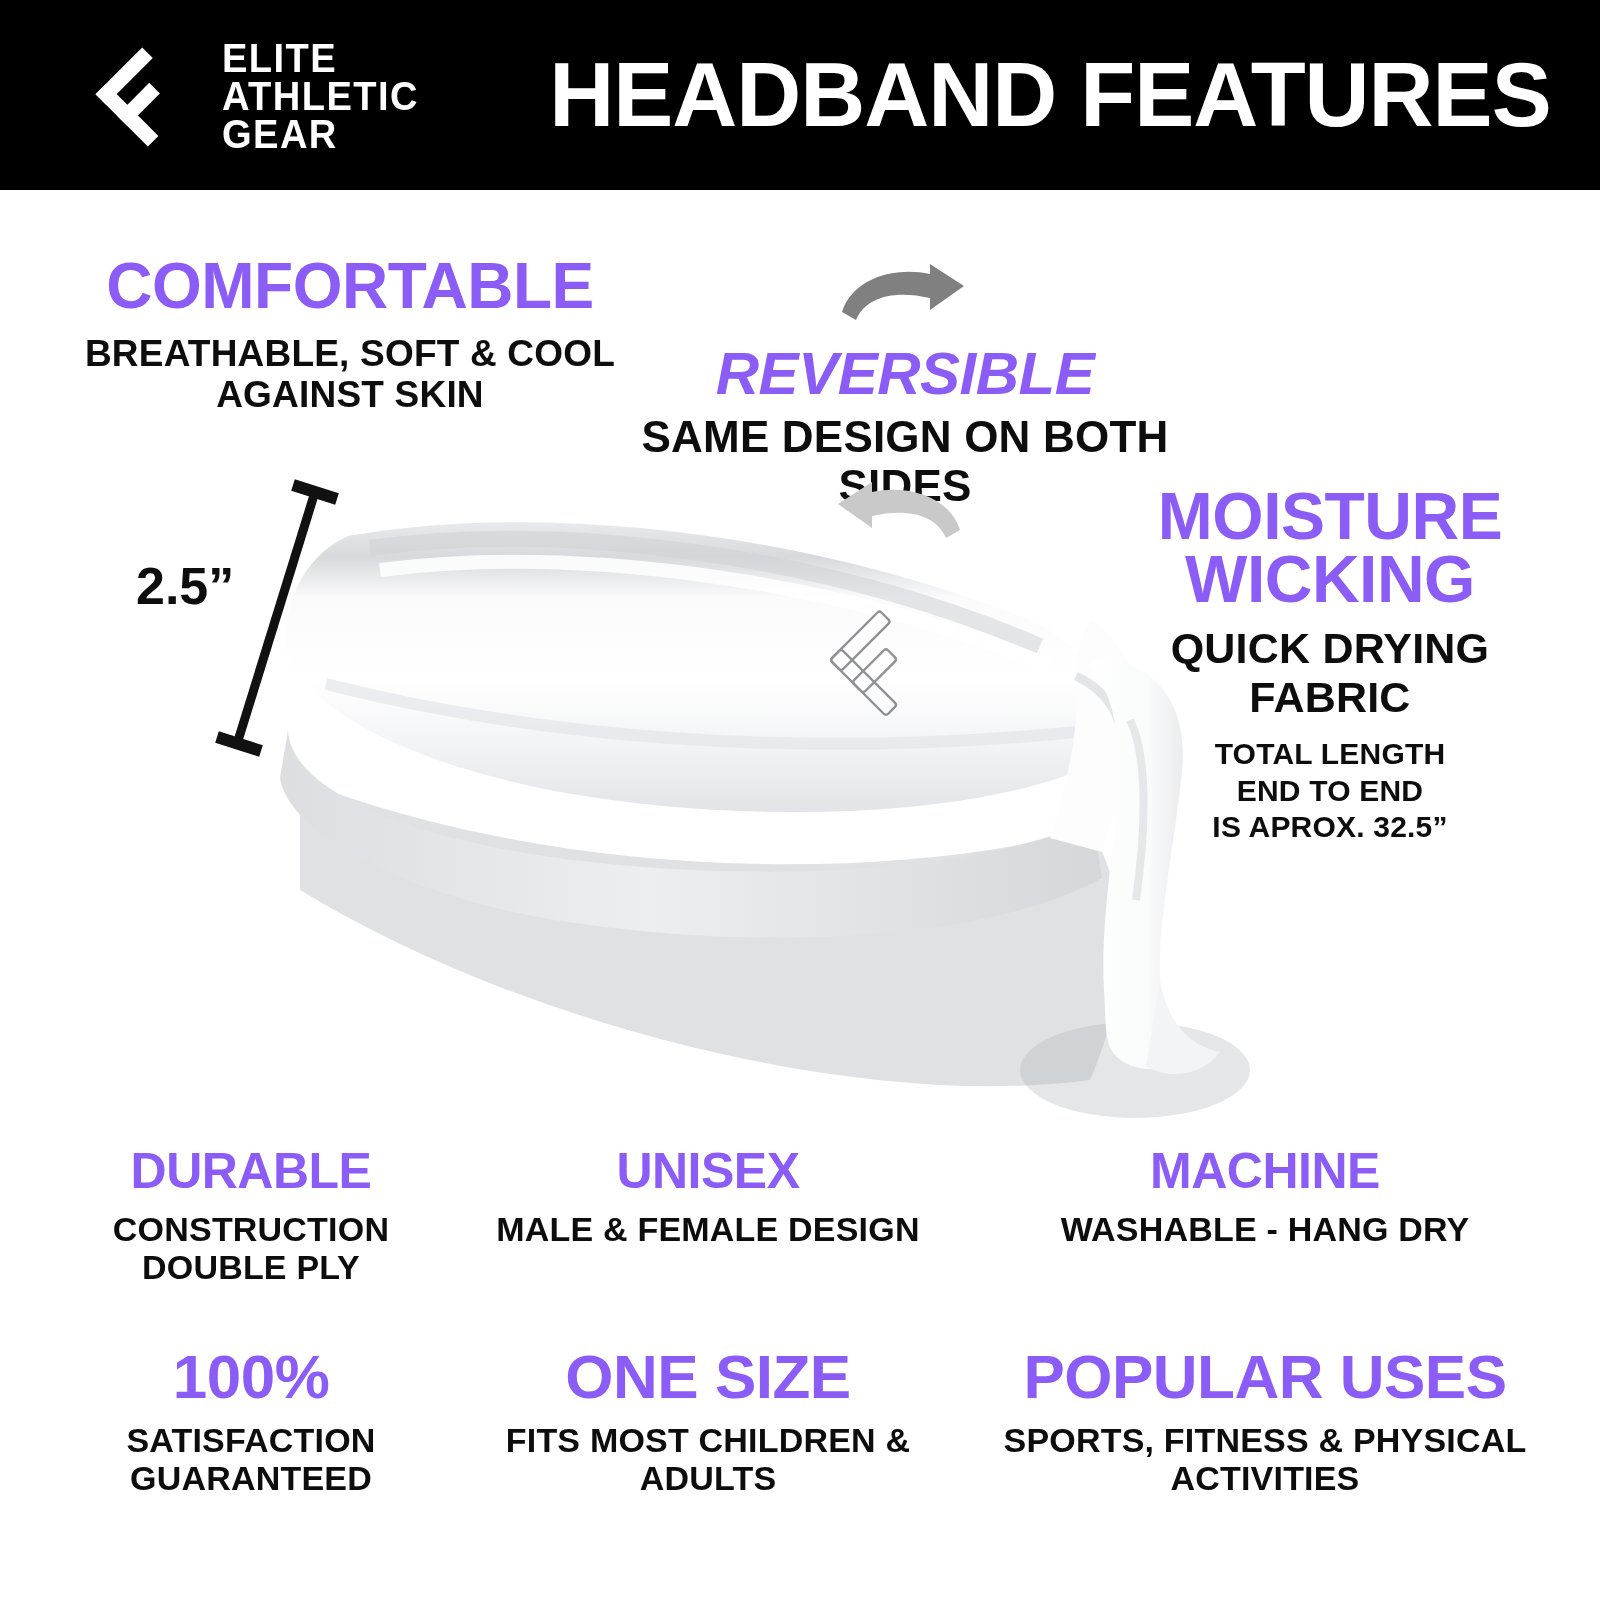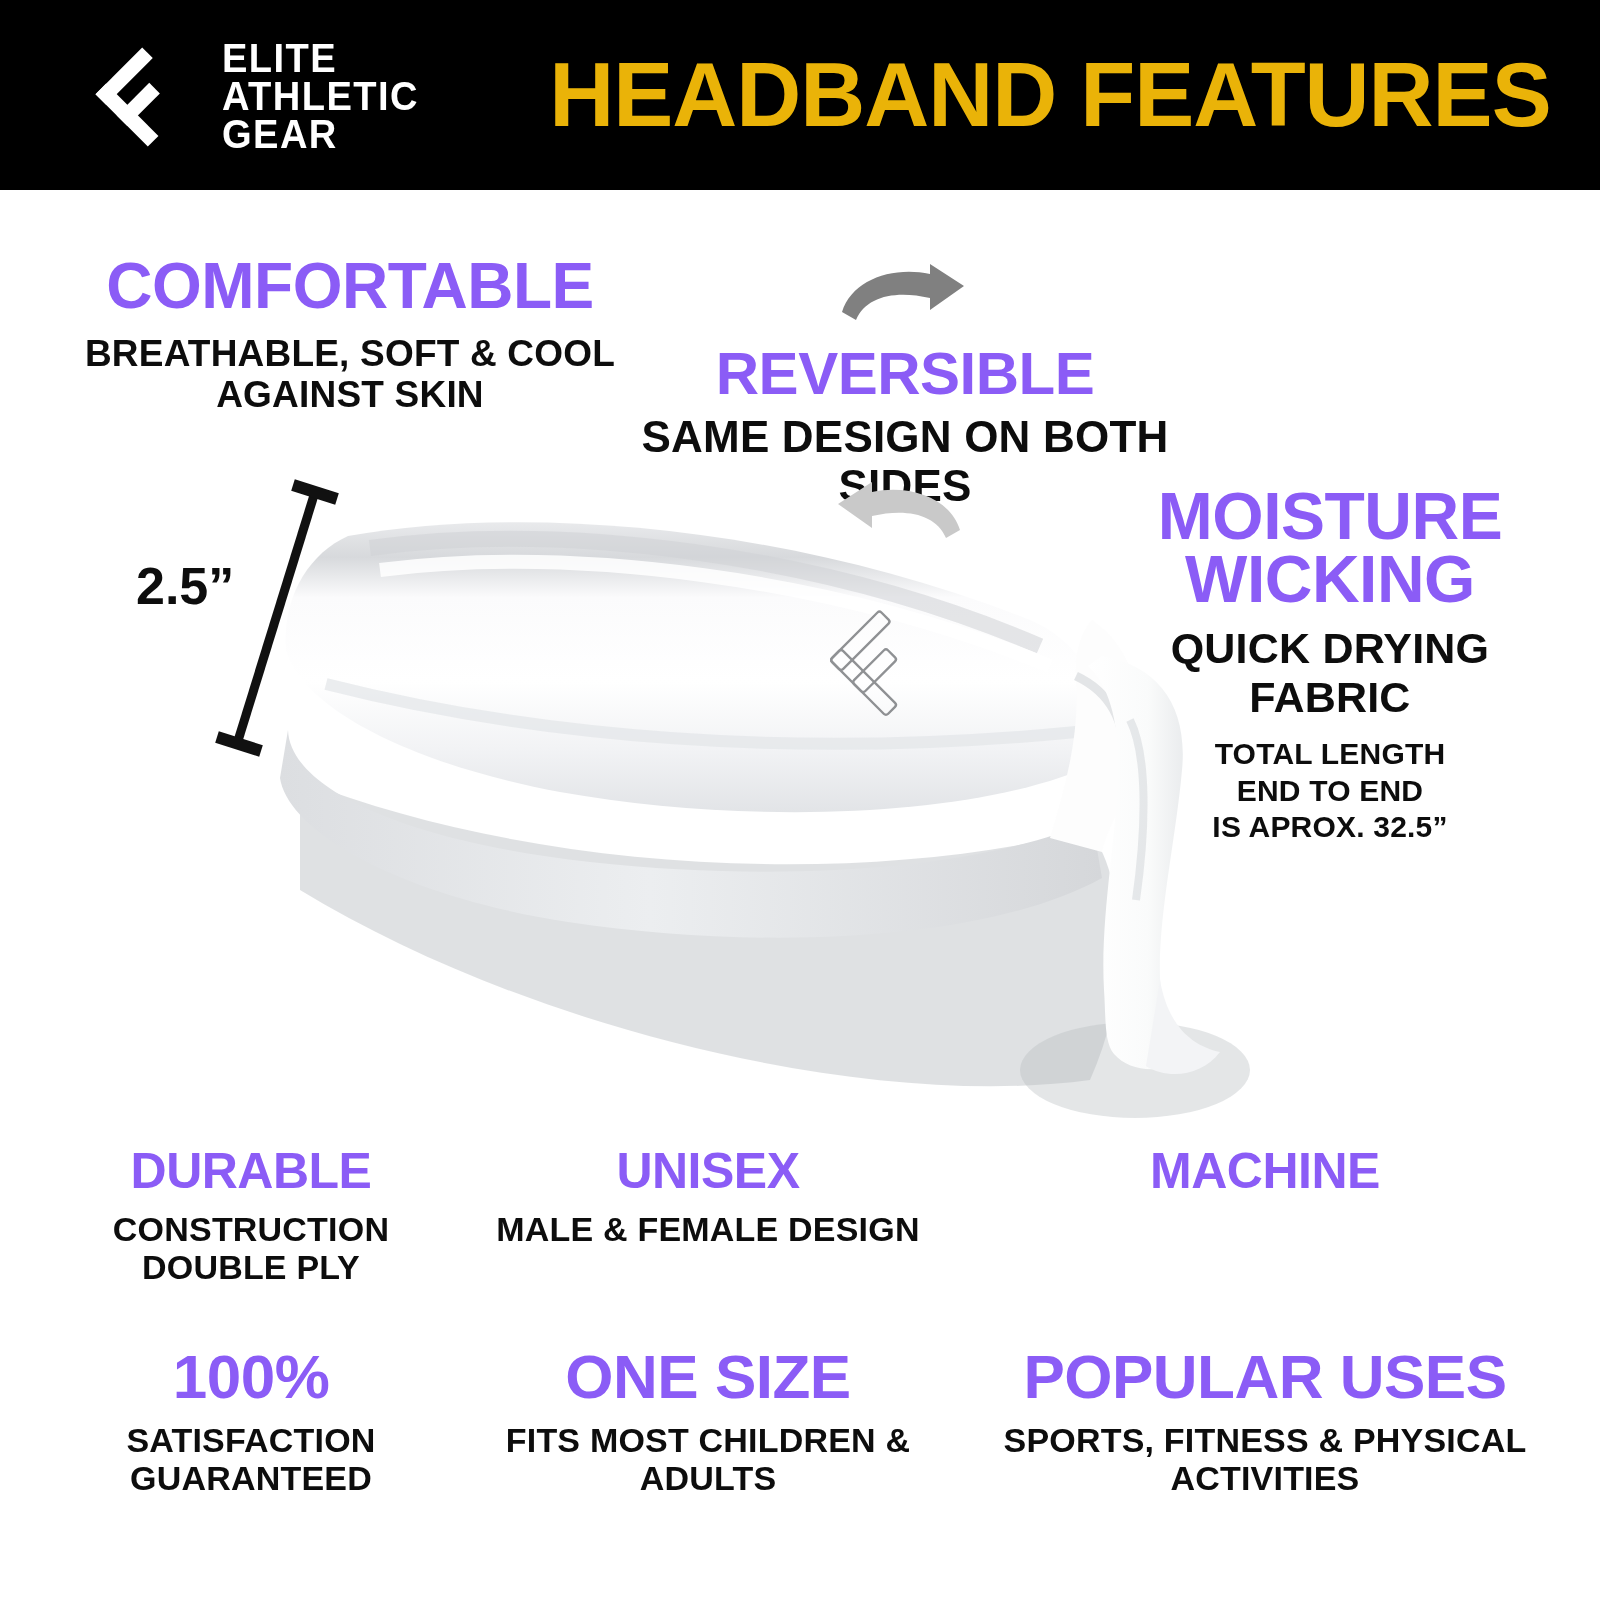--- a/index.html
+++ b/index.html
@@ -30,21 +30,21 @@
     line-height:0.92;
     letter-spacing:1.5px;
     transform:scaleX(0.93);
     transform-origin:left center;
   }
   .brand-words span { display:block; white-space:nowrap; }
 
   .header-title {
     position:absolute; left:520px; top:0; width:1060px; height:190px;
     display:flex; align-items:center; justify-content:center;
-    color:#eab308;
+    color:#ffffff;
     font-weight:bold;
     font-size:90px;
     letter-spacing:-1px;
     transform:scaleX(1.0);
     white-space:nowrap;
   }
 
   
   .feat { position:absolute; text-align:center; }
   .feat .h {
@@ -61,21 +61,21 @@
     letter-spacing:0.2px;
   }
 
   
   #f-comfortable { left:40px; top:256px; width:620px; }
   #f-comfortable .h { font-size:64px; }
   #f-comfortable .s { font-size:37px; margin-top:16px; }
 
   
   #f-reversible { left:620px; top:345px; width:570px; }
-  #f-reversible .h { font-size:60px; }
+  #f-reversible .h { font-size:60px;font-style:italic; }
   #f-reversible .s { font-size:44px; margin-top:10px; }
 
   
   .arrow-top { position:absolute; left:838px; top:262px; width:128px; height:60px; }
   .arrow-bot { position:absolute; left:836px; top:480px; width:128px; height:60px; }
 
   
   #f-moisture { left:1090px; top:485px; width:480px; }
   #f-moisture .h { font-size:66px; }
   #f-moisture .s { font-size:43px; margin-top:14px; }
@@ -265,20 +265,23 @@
 
 <div class="feat" id="f-unisex">
   <div class="h">UNISEX</div>
   <div class="s">
     <div>MALE &amp; FEMALE DESIGN</div>
   </div>
 </div>
 
 <div class="feat" id="f-machine">
   <div class="h">MACHINE</div>
+  <div class="s">
+    <div>WASHABLE - HANG DRY</div>
+  </div>
 </div>
 
 <div class="feat" id="f-satisfaction">
   <div class="h">100%</div>
   <div class="s">
     <div>SATISFACTION</div>
     <div>GUARANTEED</div>
   </div>
 </div>
 

